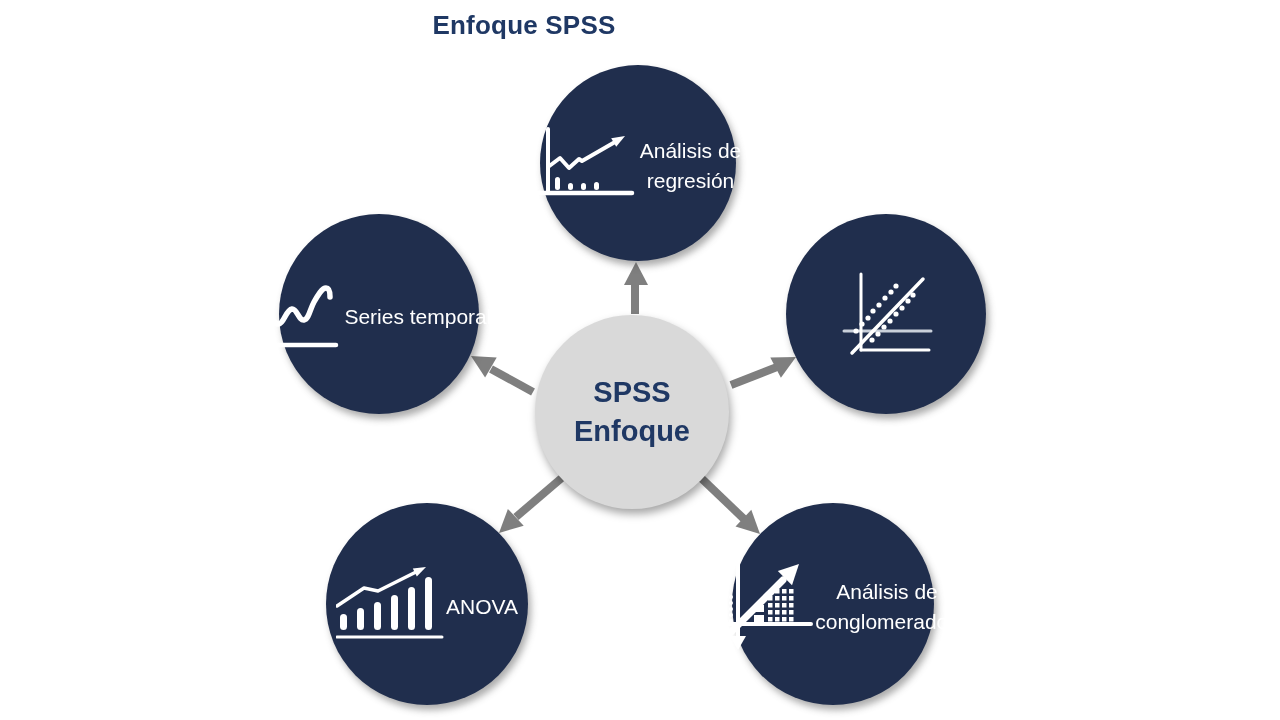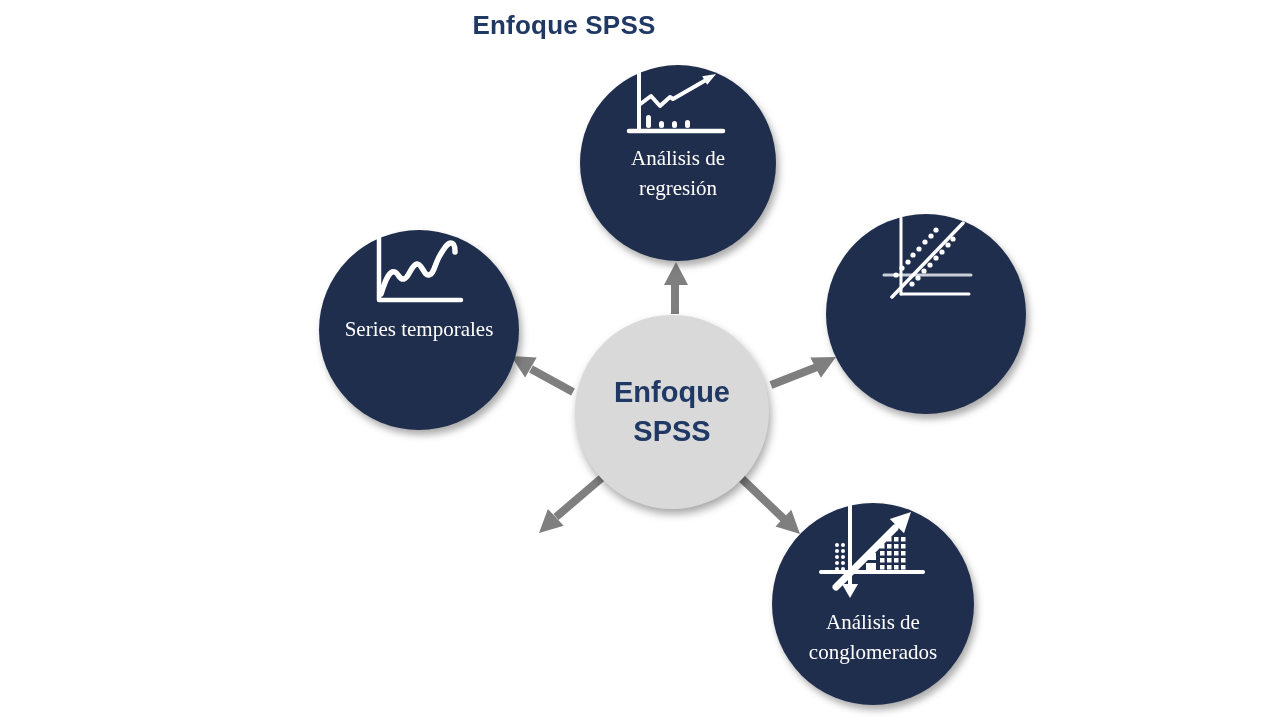--- a/index.html
+++ b/index.html
@@ -1,36 +1,34 @@
 <!DOCTYPE html>
 <html style="--background: #FFFFFF; --navy: #202E4D; --title-text: #1F3864; --center-fill: #D9D9D9; --center-text: #1F3864; --arrow: #7F7F7F; --icon-stroke: #FFFFFF; --axis-light: #C9D0DA;"><head>
 <meta charset="utf-8">
 <style>
   html,body{margin:0;padding:0;background:#fff;}
   .canvas{
     position:relative;width:1048px;height:720px;overflow:hidden;
     background:var(--background,#ffffff);
     font-family:"Liberation Sans",sans-serif;
-    margin-left:40px;
   }
   .title{
     position:absolute;top:10px;left:0;width:100%;text-align:center;
     font-size:26px;font-weight:bold;color:var(--title-text,#1F3864);
     letter-spacing:0.2px;
   }
   .arrows{position:absolute;left:0;top:0;width:1280px;height:720px;}
   .arrows line{stroke:var(--arrow,#7F7F7F);stroke-width:8;}
   .arrows polygon{fill:var(--arrow,#7F7F7F);}
   .node{
     position:absolute;border-radius:50%;
     background:var(--navy,#202E4D);
-    display:flex;flex-direction:column;align-items:center;
+    display:flex;flex-direction:row;align-items:center;justify-content:center;
     box-shadow:3px 5px 7px rgba(70,70,70,0.45);
     color:var(--icon-stroke,#fff);
-    font-family:Liberation Serif, serif;
   }
   .node .icon{display:block;line-height:0;}
   .node .icon svg{display:block;}
   .node .icon svg .st{stroke:var(--icon-stroke,#fff);fill:none;stroke-linecap:round;stroke-linejoin:round;}
   .node .icon svg .fl{fill:var(--icon-stroke,#fff);stroke:none;}
   .node .icon svg .lt{stroke:var(--axis-light,#C9D0DA);fill:none;stroke-linecap:round;}
   .node .label{
     margin-top:6px;text-align:center;font-size:21px;line-height:30px;
     color:var(--icon-stroke,#fff);font-weight:400;
   }
@@ -118,32 +116,50 @@
             <circle cx="51" cy="51" r="2.6"></circle>
           <circle cx="57" cy="44" r="2.6"></circle>
             <circle cx="63" cy="38" r="2.6"></circle>
           <circle cx="69" cy="31" r="2.6"></circle>
             <circle cx="74" cy="25" r="2.6"></circle>
         </g>
       </svg>
     </span>
   </div>
 
-  <div class="node" style="left:279px;top:230px;width:200px;height:200px;">
+  <div class="node" style="left:279px;top:214px;width:200px;height:200px;">
     <span class="icon">
       <svg width="100" height="78" viewBox="0 0 100 78">
         <polyline class="st" points="10,2 10,70 92,70" stroke-width="4.5"></polyline>
         <path class="st" stroke-width="5.5" d="M12,64 C17,48 21,40 26,42 C30,43.5 30,50 35,49 C40,48 42,35 48,34 C53,33.5 55,46 60,45 C65,44 66,34 70,27 C74,20 78,13 82,13 C85.5,13 86,17 86,22"></path>
       </svg>
     </span>
     <div class="label">
       <span>Series temporales</span>
     </div>
   </div>
 
+  <div class="node" style="left:326px;top:503px;width:202px;height:202px;">
+    <span class="icon">
+      <svg width="110" height="78" viewBox="0 0 110 78">
+        <rect class="fl" x="4" y="49" width="7" height="16" rx="3.5"></rect>
+        <rect class="fl" x="21" y="43" width="7" height="22" rx="3.5"></rect>
+        <rect class="fl" x="38" y="37" width="7" height="28" rx="3.5"></rect>
+        <rect class="fl" x="55" y="30" width="7" height="35" rx="3.5"></rect>
+        <rect class="fl" x="72" y="22" width="7" height="43" rx="3.5"></rect>
+        <rect class="fl" x="89" y="12" width="7" height="53" rx="3.5"></rect>
+        <line class="st" x1="1" y1="72" x2="106" y2="72" stroke-width="3"></line>
+        <polyline class="st" points="1,41 28,23 42,26 80,7" stroke-width="3.5"></polyline>
+        <polygon class="fl" points="90,2 80.8,11.6 76.8,3.6"></polygon>
+      </svg>
+    </span>
+    <div class="label">
+      <span>ANOVA</span>
+    </div>
+  </div>
 
   <div class="node" style="left:732px;top:503px;width:202px;height:202px;">
     <span class="icon">
       <svg width="108" height="98" viewBox="0 0 108 98">
         <line class="st" x1="31" y1="1" x2="31" y2="82" stroke-width="4"></line>
         <polygon class="fl" points="31,95 23,81 39,81"></polygon>
         <line class="st" x1="2" y1="69" x2="104" y2="69" stroke-width="4"></line>
         <line class="st" x1="17" y1="84" x2="76" y2="25" stroke-width="7"></line>
         <polygon class="fl" points="92,9 85,30.2 70.8,16"></polygon>
         <g class="fl">
@@ -184,18 +200,18 @@
       </svg>
     </span>
     <div class="label">
       <span>Análisis de</span>
       <span>conglomerados</span>
     </div>
   </div>
 
   <div class="center-node">
     <div class="label">
+      <span>SPSS</span>
       <span>Enfoque</span>
-      <span>SPSS</span>
     </div>
   </div>
 
 </div>
 
 </body></html>

